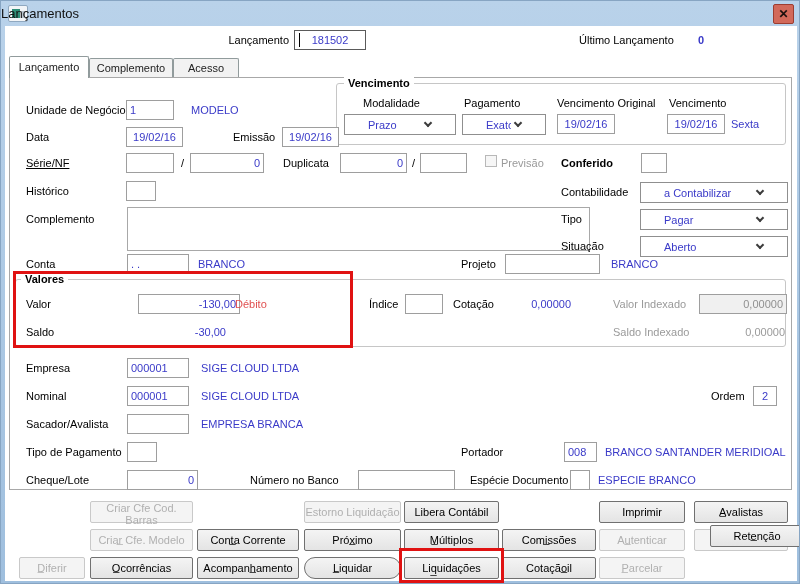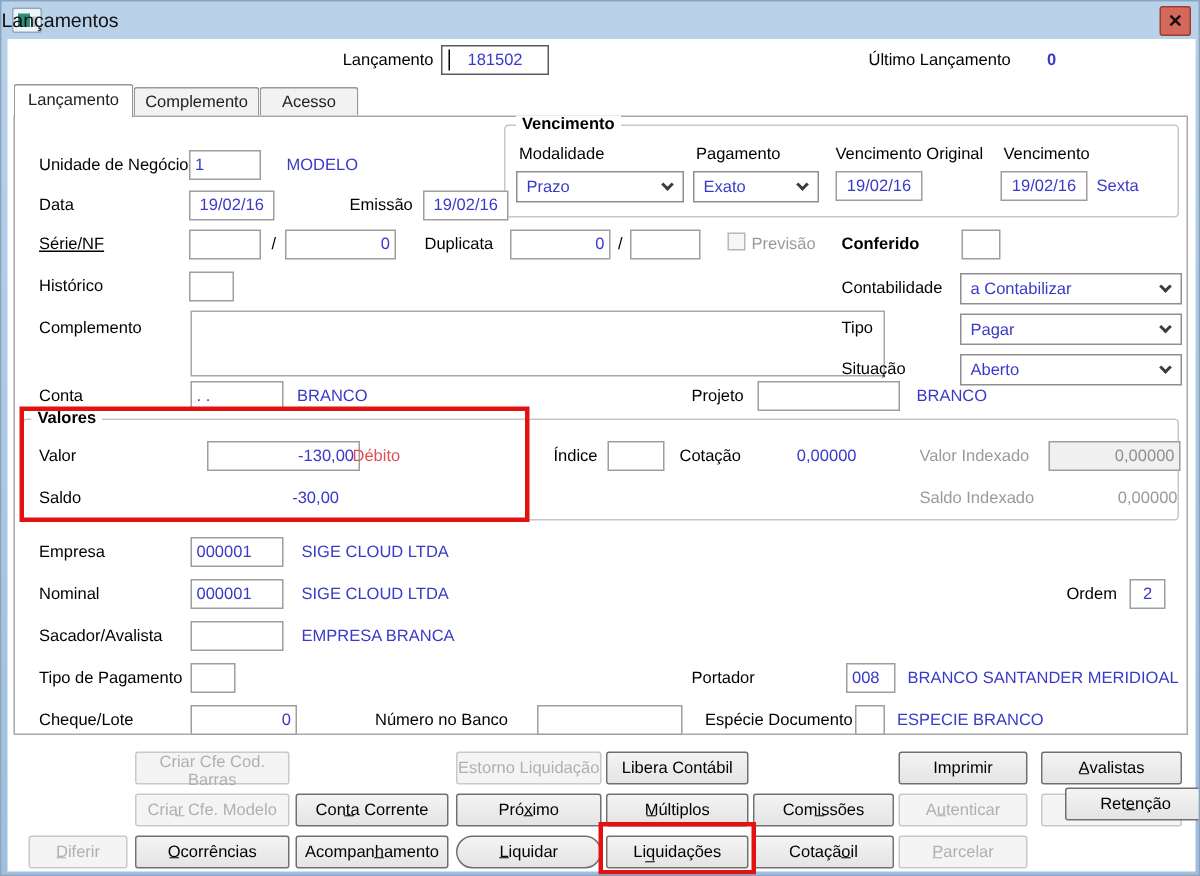--- a/index.html
+++ b/index.html
@@ -28,21 +28,21 @@
        color:#3a3ac8;font-family:"Liberation Sans",sans-serif;font-size:11px;
        padding:0 3px;outline:none;}
   .inp.r{text-align:right;}
   .inp.c{text-align:center;}
   .inp.dis{background:#f0f0f0;color:#909090;}
   .focusbox{border:1px solid #5a5a5a;}
   .caret{position:absolute;width:1px;height:14px;background:#000;}
   .ta{position:absolute;border:1px solid #a8a8a8;background:#fff;resize:none;outline:none;
       font-family:"Liberation Sans",sans-serif;font-size:11px;color:#3a3ac8;}
   .sel{position:absolute;height:21px;border:1px solid #8f8f8f;background:#fff;
-       display:flex;align-items:center;padding:0 6px;color:#3a3ac8;cursor:default;}
+       display:flex;align-items:center;padding:0 23px;color:#3a3ac8;cursor:default;}
   .sel .txt{flex:1;white-space:nowrap;overflow:hidden;}
   .chev{width:6px;height:6px;border-right:2px solid #3c3c3c;border-bottom:2px solid #3c3c3c;
         transform:rotate(45deg);margin:-3px 1px 0 4px;flex:none;}
   .cb{position:absolute;width:12px;height:12px;border:1px solid #b8b8b8;background:#f6f6f6;}
   .tab{position:absolute;border:1px solid #919b9c;border-bottom:none;background:#f2f2f2;
        text-align:center;color:#222;border-radius:2px 2px 0 0;cursor:pointer;}
   .tab.active{background:#fff;z-index:3;}
   .pagebox{position:absolute;border:1px solid #a8a8a8;background:#fff;}
   .grp{position:absolute;border:1px solid #c6c6c6;border-radius:3px;}
   .legend{position:absolute;background:#fff;font-weight:bold;padding:0 4px;color:#000;z-index:2;}
@@ -76,21 +76,21 @@
   <div class="blue b" style="left:680px;top:33px;width:40px;text-align:center;">0</div>
 
   <div class="tab active" style="left:8px;top:55px;width:80px;height:22px;line-height:21px;">Lançamento</div>
   <div class="tab" style="left:88px;top:57px;width:84px;height:20px;line-height:19px;">Complemento</div>
   <div class="tab" style="left:172px;top:57px;width:66px;height:20px;line-height:19px;">Acesso</div>
 
   <div class="pagebox" style="left:8px;top:76px;width:783px;height:413px;"></div>
 
   <div class="grp" style="left:335px;top:82px;width:450px;height:62px;"></div>
   <div class="legend" style="left:343px;top:76px;">Vencimento</div>
-  <div class="lbl" style="left:345px;top:96px;">Modalidade</div>
+  <div class="lbl" style="left:362px;top:96px;">Modalidade</div>
   <div class="sel" style="left:343px;top:113px;width:112px;">
     <span class="txt">Prazo</span>
     <span class="chev"></span>
   </div>
   <div class="lbl" style="left:463px;top:96px;">Pagamento</div>
   <div class="sel" style="left:461px;top:113px;width:84px;">
     <span class="txt">Exato</span>
     <span class="chev"></span>
   </div>
   <div class="lbl" style="left:556px;top:96px;">Vencimento Original</div>

